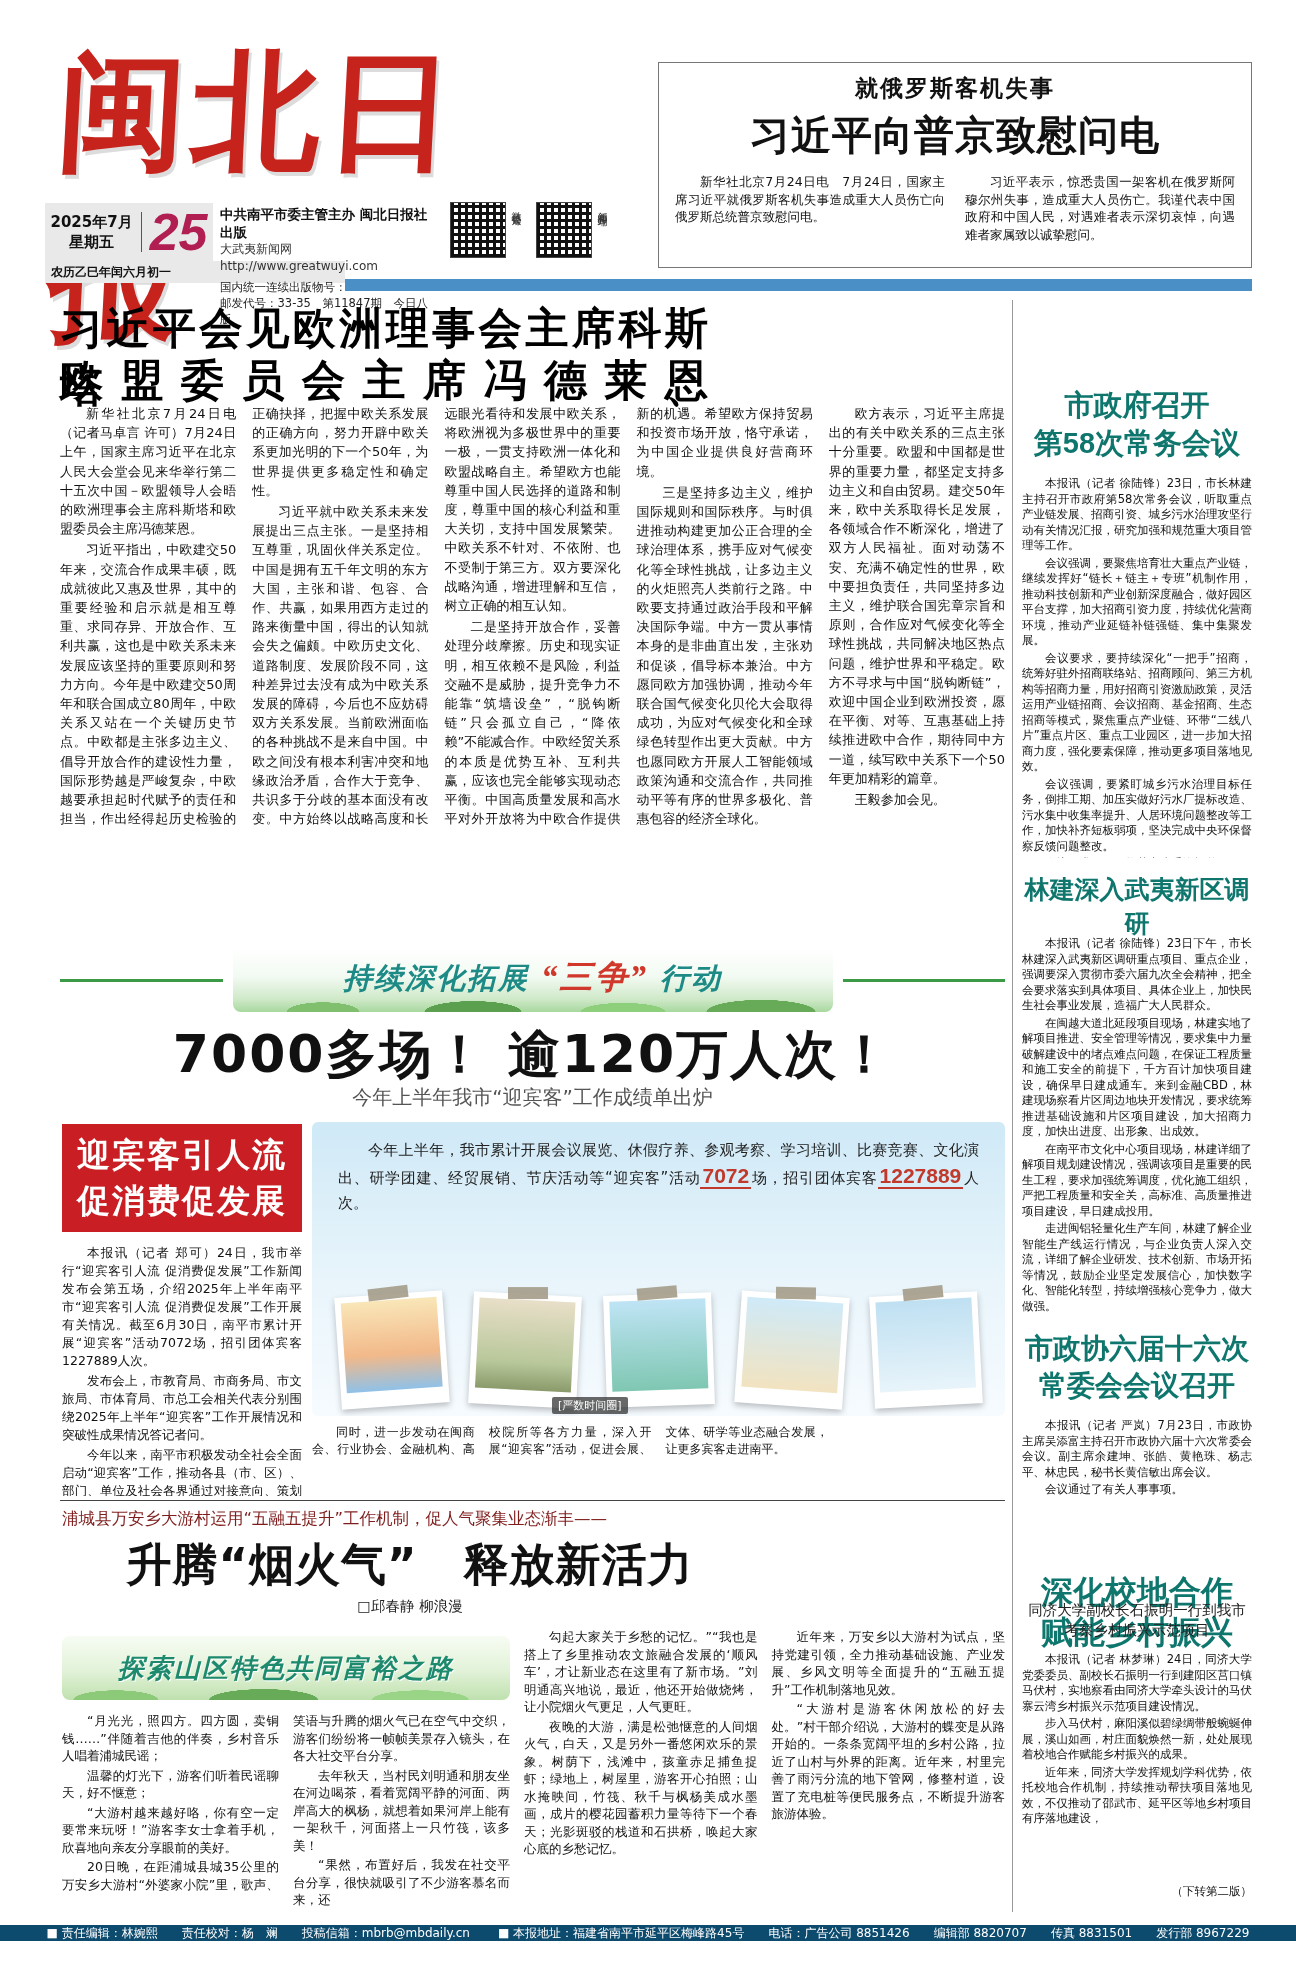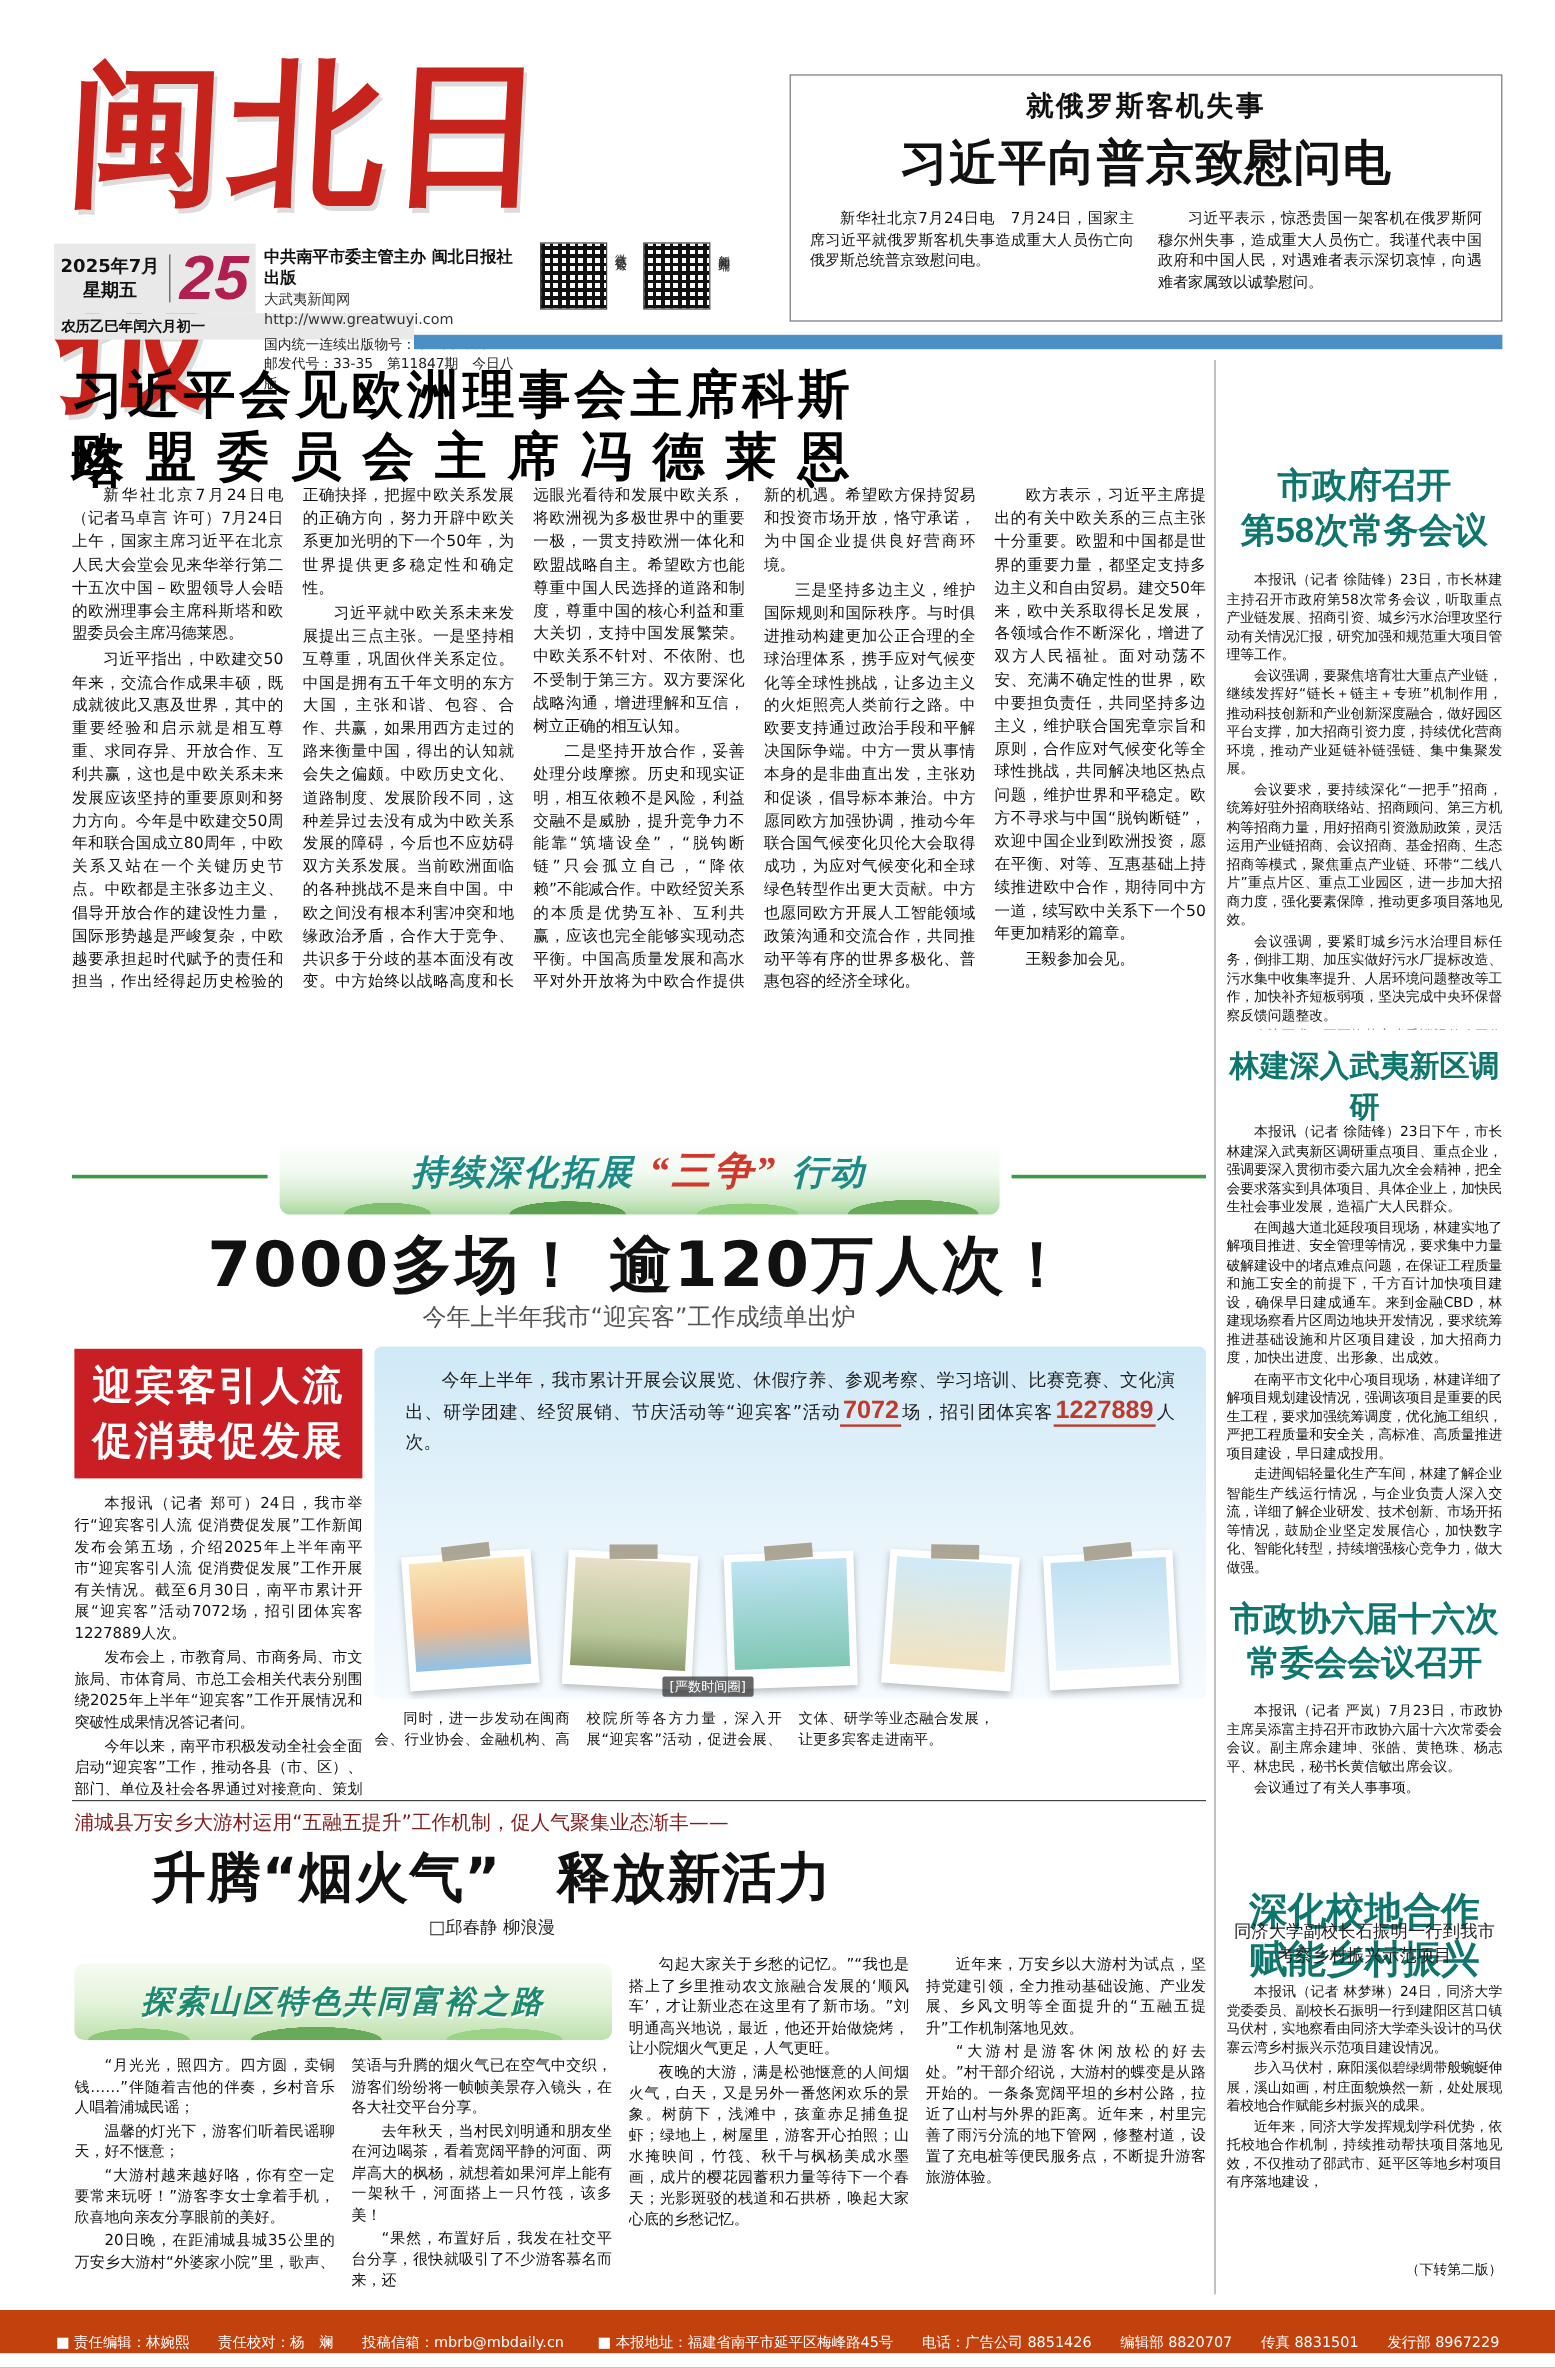--- a/index.html
+++ b/index.html
@@ -126,22 +126,22 @@
   .sb3-title{position:absolute;left:0;top:1030px;width:230px;font-size:28px;line-height:37px;}
   .sb3-body{position:absolute;left:0;top:1118px;width:230px;height:78px;}
   .sb4-title{position:absolute;left:0;top:1272px;width:230px;font-size:32px;line-height:40px;}
   .sb4-subtitle{position:absolute;left:0;top:1300px;width:230px;font-size:14.5px;line-height:20px;
     text-align:center;color:#222;}
   .sb4-body{position:absolute;left:0;top:1352px;width:230px;height:226px;}
   .sb-body{font-size:11.5px;line-height:15.5px;text-align:justify;overflow:hidden;color:#111;}
   .sb-continued{position:absolute;right:0;top:1584px;font-size:11.5px;color:#111;}
 
   
-  .footer{position:absolute;left:0;top:1925px;width:1296px;height:36px;background:#c2410c;color:#fff;
-    font-size:12px;display:flex;align-items:flex-end;justify-content:center;gap:28px;white-space:nowrap;}
+  .footer{position:absolute;left:0;top:1925px;width:1296px;height:16px;background:#0c4a6e;color:#fff;
+    font-size:12px;display:flex;align-items:center;justify-content:center;gap:28px;white-space:nowrap;}
 </style>
 </head>
 <body>
 
 <div class="page">
 
   <div class="masthead" data-bind="masthead.title">闽北日报</div>
 
   <div class="date-box">
     <div class="date-month">

